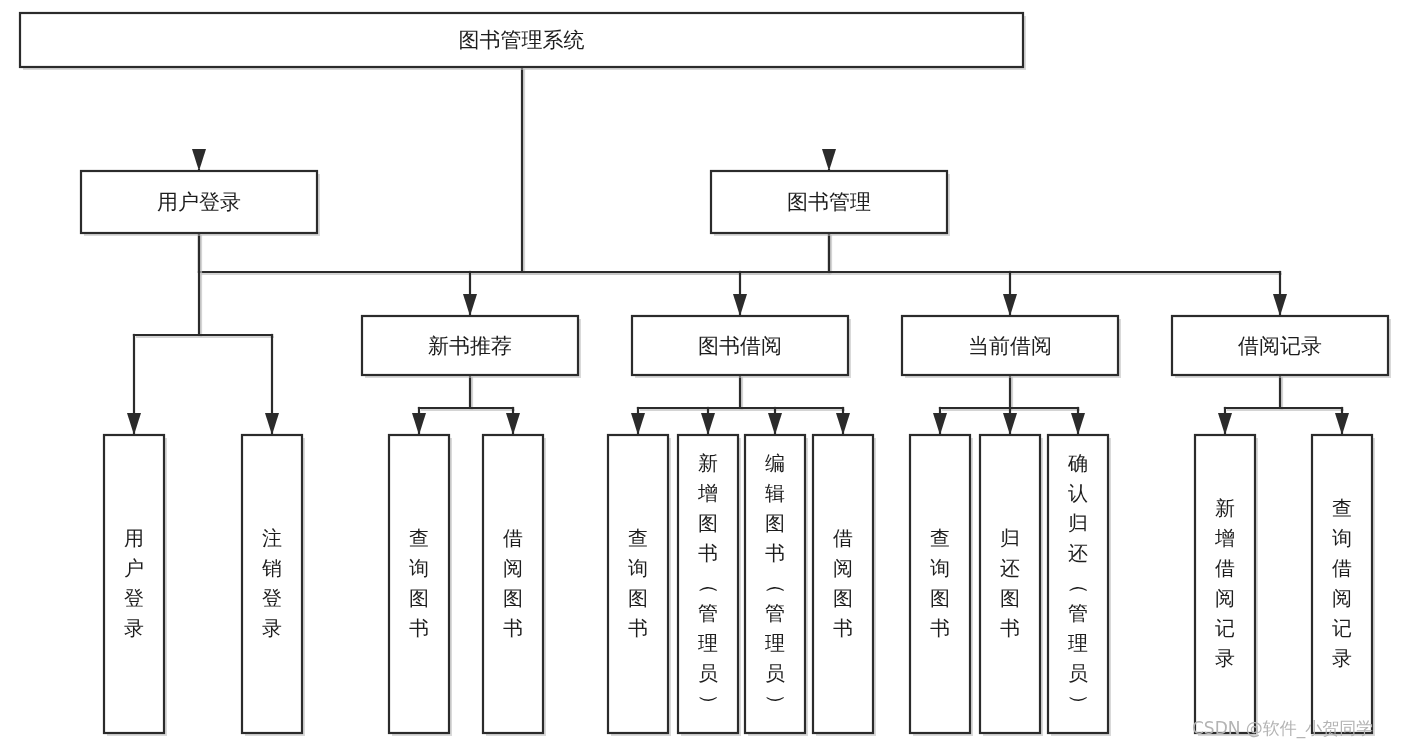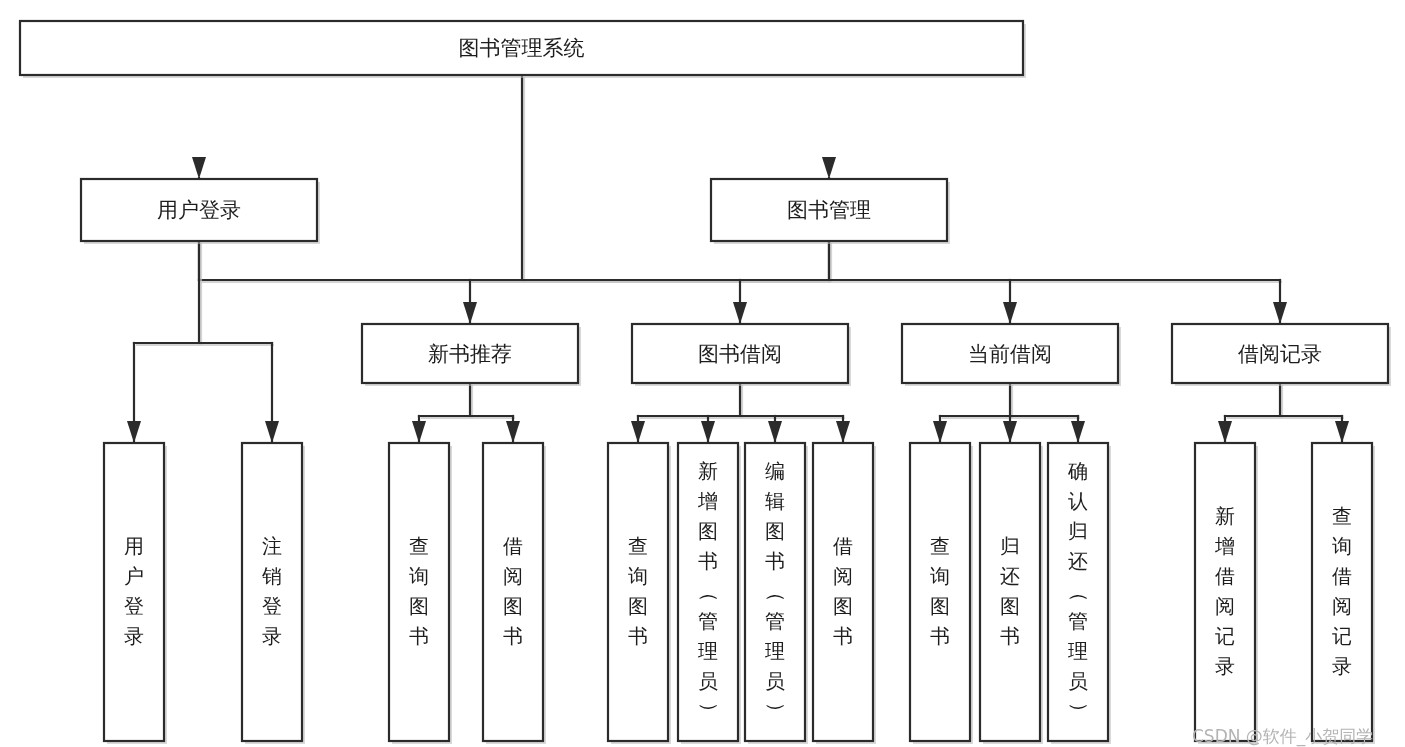--- a/index.html
+++ b/index.html
@@ -11,21 +11,21 @@
   body {
     width: 1405px;
     height: 747px;
     overflow: hidden;
     font-family: "DejaVu Sans", "Liberation Sans", sans-serif;
     position: relative;
   }
   #diagram-root {
     position: absolute;
     left: 0;
-    top: 8px;
+    top: 0;
     width: 1405px;
     height: 621px;
   }
   svg.diagram-canvas {
     display: block;
     width: 1405px;
     height: 747px;
   }
   .node-box {
     fill: #ffffff;

